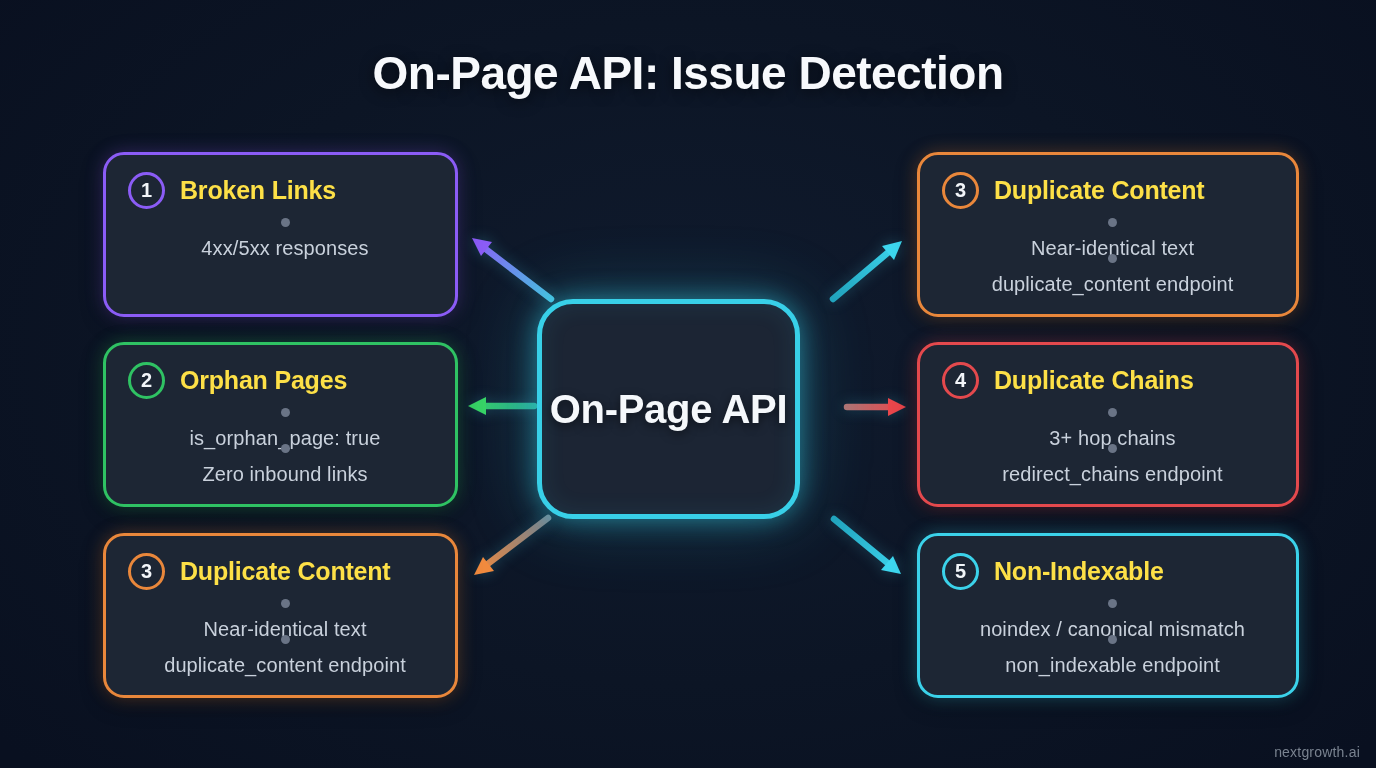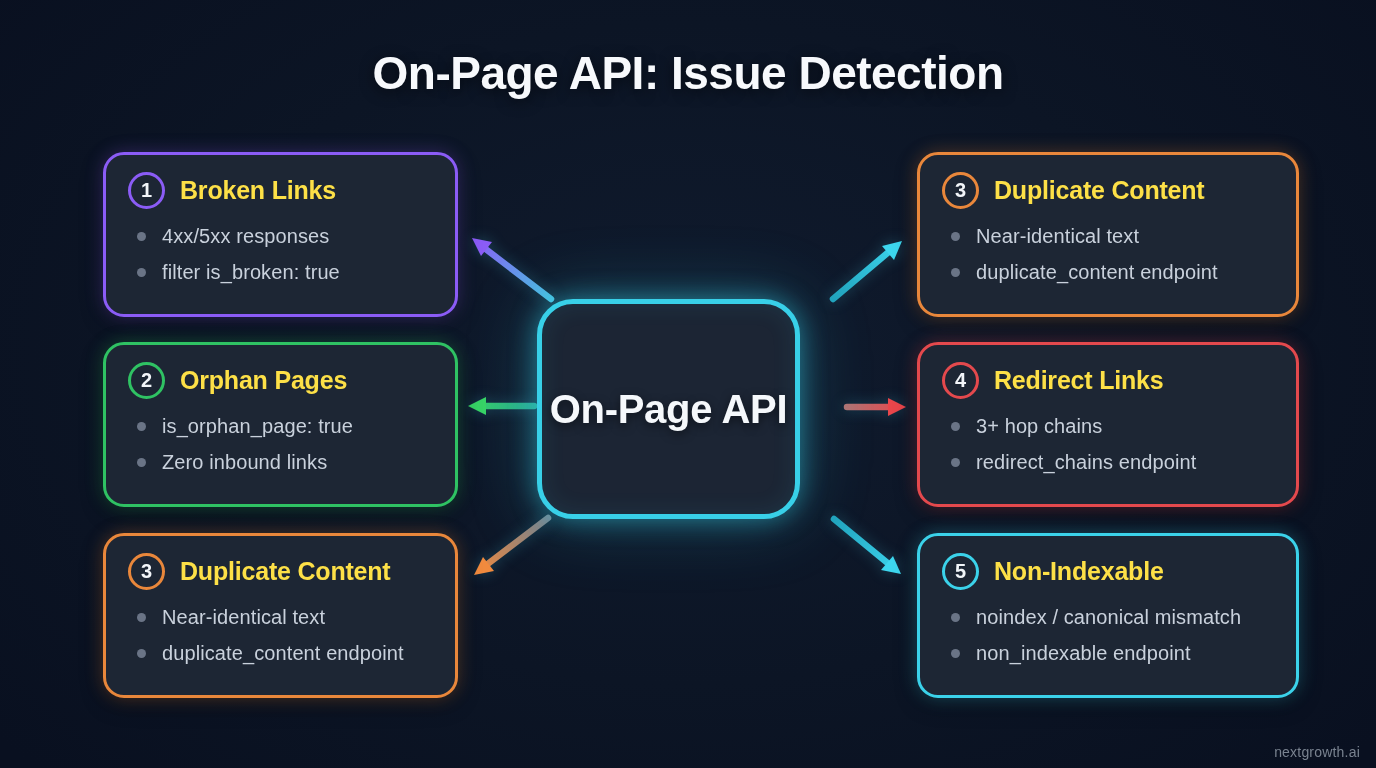--- a/index.html
+++ b/index.html
@@ -51,21 +51,21 @@
     flex: 0 0 auto;
     width: 37px; height: 37px;
     border: 3px solid var(--accent, #888);
     border-radius: 50%;
     display: flex; align-items: center; justify-content: center;
     font-size: 20px; font-weight: 700; color: #f2f5f9;
   }
   .card-title { font-size: 25px; font-weight: 700; color: #fde047; letter-spacing: -0.2px; }
 
   .bullets { list-style: none; padding-left: 9px; }
-  .bullets li { display: flex; align-items: center; gap: 16px; height: 36px; }
+  .bullets li { display: flex; align-items: center; gap: 10px; height: 36px; flex-direction: column; }
   .dot { flex: 0 0 auto; width: 9px; height: 9px; border-radius: 50%; background: #6a7486; }
   .bullet-text { font-size: 20px; color: #c9d1dc; letter-spacing: 0.1px; }
 
   .center-node {
     position: absolute;
     left: 537px; top: 299px;
     width: 263px; height: 220px;
     background: #1c2534;
     border: 5px solid #38d0e8;
     border-radius: 36px;
@@ -152,24 +152,20 @@
   <div class="card col-left row-0" style="--accent: #8b5cf6;">
     <div class="card-head">
       <span class="num-badge">1</span>
       <span class="card-title">Broken Links</span>
     </div>
     <ul class="bullets">
       <li>
           <span class="dot"></span>
           <span class="bullet-text">4xx/5xx responses</span>
         </li>
-      <li>
-          <span class="dot"></span>
-          <span class="bullet-text">filter is_broken: true</span>
-        </li>
     </ul>
   </div>
 
   <div class="card col-left row-1" style="--accent: #2fc263;">
     <div class="card-head">
       <span class="num-badge">2</span>
       <span class="card-title">Orphan Pages</span>
     </div>
     <ul class="bullets">
       <li>
@@ -213,21 +209,21 @@
       <li>
           <span class="dot"></span>
           <span class="bullet-text">duplicate_content endpoint</span>
         </li>
     </ul>
   </div>
 
   <div class="card col-right row-1" style="--accent: #e4494d;">
     <div class="card-head">
       <span class="num-badge">4</span>
-      <span class="card-title">Redirect Links</span>
+      <span class="card-title">Duplicate Chains</span>
     </div>
     <ul class="bullets">
       <li>
           <span class="dot"></span>
           <span class="bullet-text">3+ hop chains</span>
         </li>
       <li>
           <span class="dot"></span>
           <span class="bullet-text">redirect_chains endpoint</span>
         </li>

